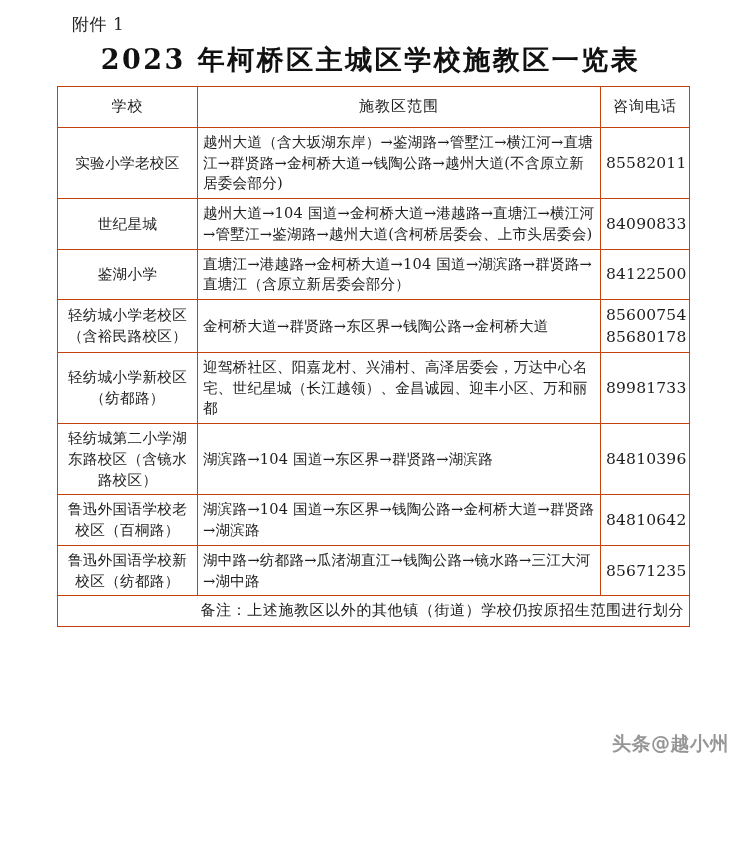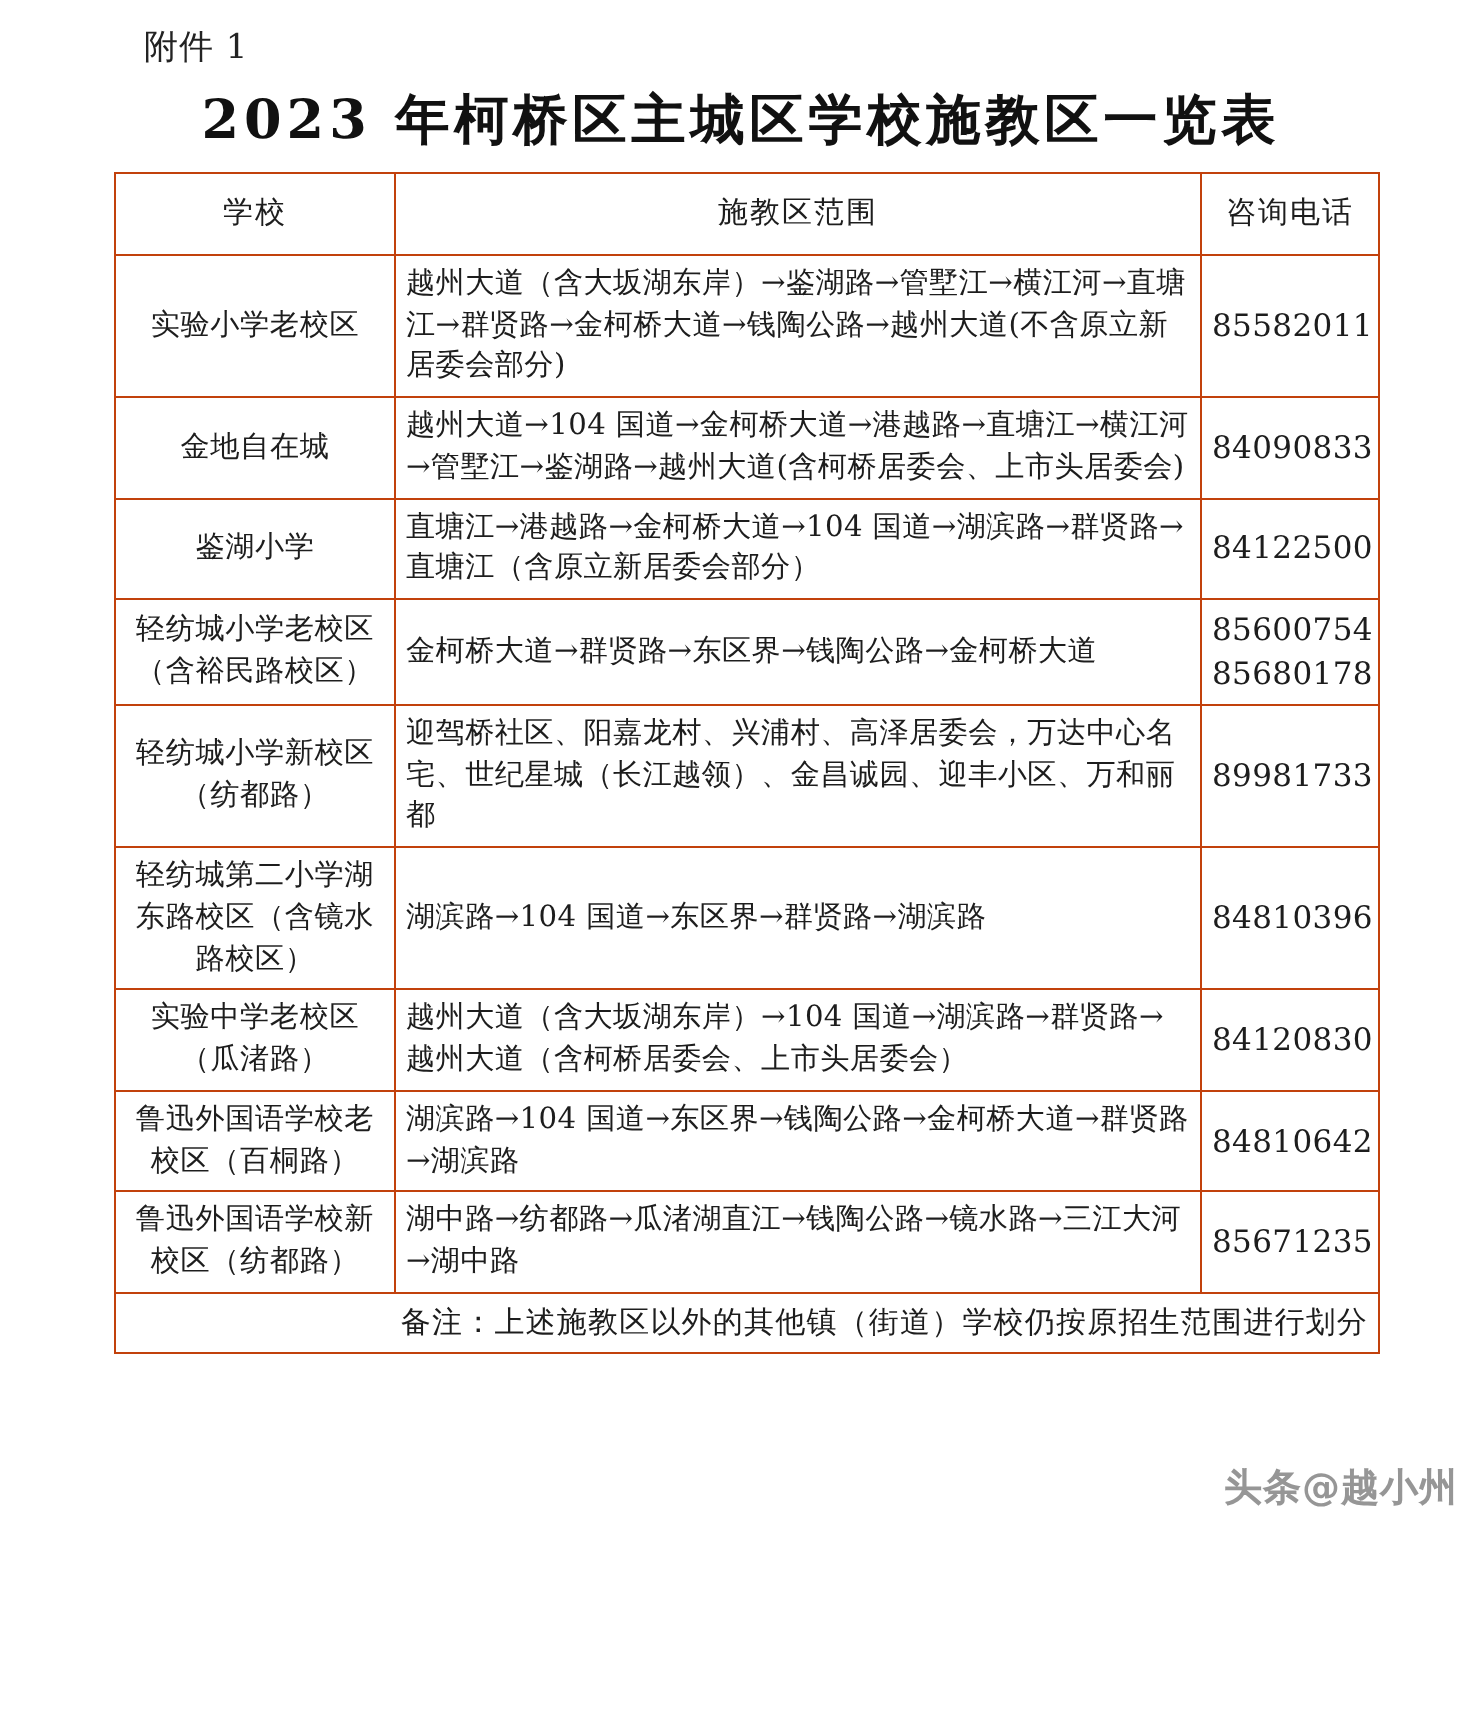--- a/index.html
+++ b/index.html
@@ -131,21 +131,21 @@
         <th class="head">咨询电话</th>
       </tr>
     </thead>
     <tbody id="table-body">
         <tr>
           <td class="school">实验小学老校区</td>
           <td class="range">越州大道（含大坂湖东岸）→鉴湖路→管墅江→横江河→直塘江→群贤路→金柯桥大道→钱陶公路→越州大道(不含原立新居委会部分)</td>
           <td class="phone">85582011</td>
         </tr>
         <tr>
-          <td class="school">金地自在城</td>
+          <td class="school">世纪星城</td>
           <td class="range">越州大道→104 国道→金柯桥大道→港越路→直塘江→横江河→管墅江→鉴湖路→越州大道(含柯桥居委会、上市头居委会)</td>
           <td class="phone">84090833</td>
         </tr>
         <tr>
           <td class="school">鉴湖小学</td>
           <td class="range">直塘江→港越路→金柯桥大道→104 国道→湖滨路→群贤路→直塘江（含原立新居委会部分）</td>
           <td class="phone">84122500</td>
         </tr>
         <tr>
           <td class="school">轻纺城小学老校区（含裕民路校区）</td>
@@ -157,25 +157,20 @@
           <td class="school">轻纺城小学新校区（纺都路）</td>
           <td class="range">迎驾桥社区、阳嘉龙村、兴浦村、高泽居委会，万达中心名宅、世纪星城（长江越领）、金昌诚园、迎丰小区、万和丽都</td>
           <td class="phone">89981733</td>
         </tr>
         <tr>
           <td class="school">轻纺城第二小学湖东路校区（含镜水路校区）</td>
           <td class="range">湖滨路→104 国道→东区界→群贤路→湖滨路</td>
           <td class="phone">84810396</td>
         </tr>
         <tr>
-          <td class="school">实验中学老校区（瓜渚路）</td>
-          <td class="range">越州大道（含大坂湖东岸）→104 国道→湖滨路→群贤路→越州大道（含柯桥居委会、上市头居委会）</td>
-          <td class="phone">84120830</td>
-        </tr>
-        <tr>
           <td class="school">鲁迅外国语学校老校区（百桐路）</td>
           <td class="range">湖滨路→104 国道→东区界→钱陶公路→金柯桥大道→群贤路→湖滨路</td>
           <td class="phone">84810642</td>
         </tr>
         <tr>
           <td class="school">鲁迅外国语学校新校区（纺都路）</td>
           <td class="range">湖中路→纺都路→瓜渚湖直江→钱陶公路→镜水路→三江大河→湖中路</td>
           <td class="phone">85671235</td>
         </tr>
       </tbody>

